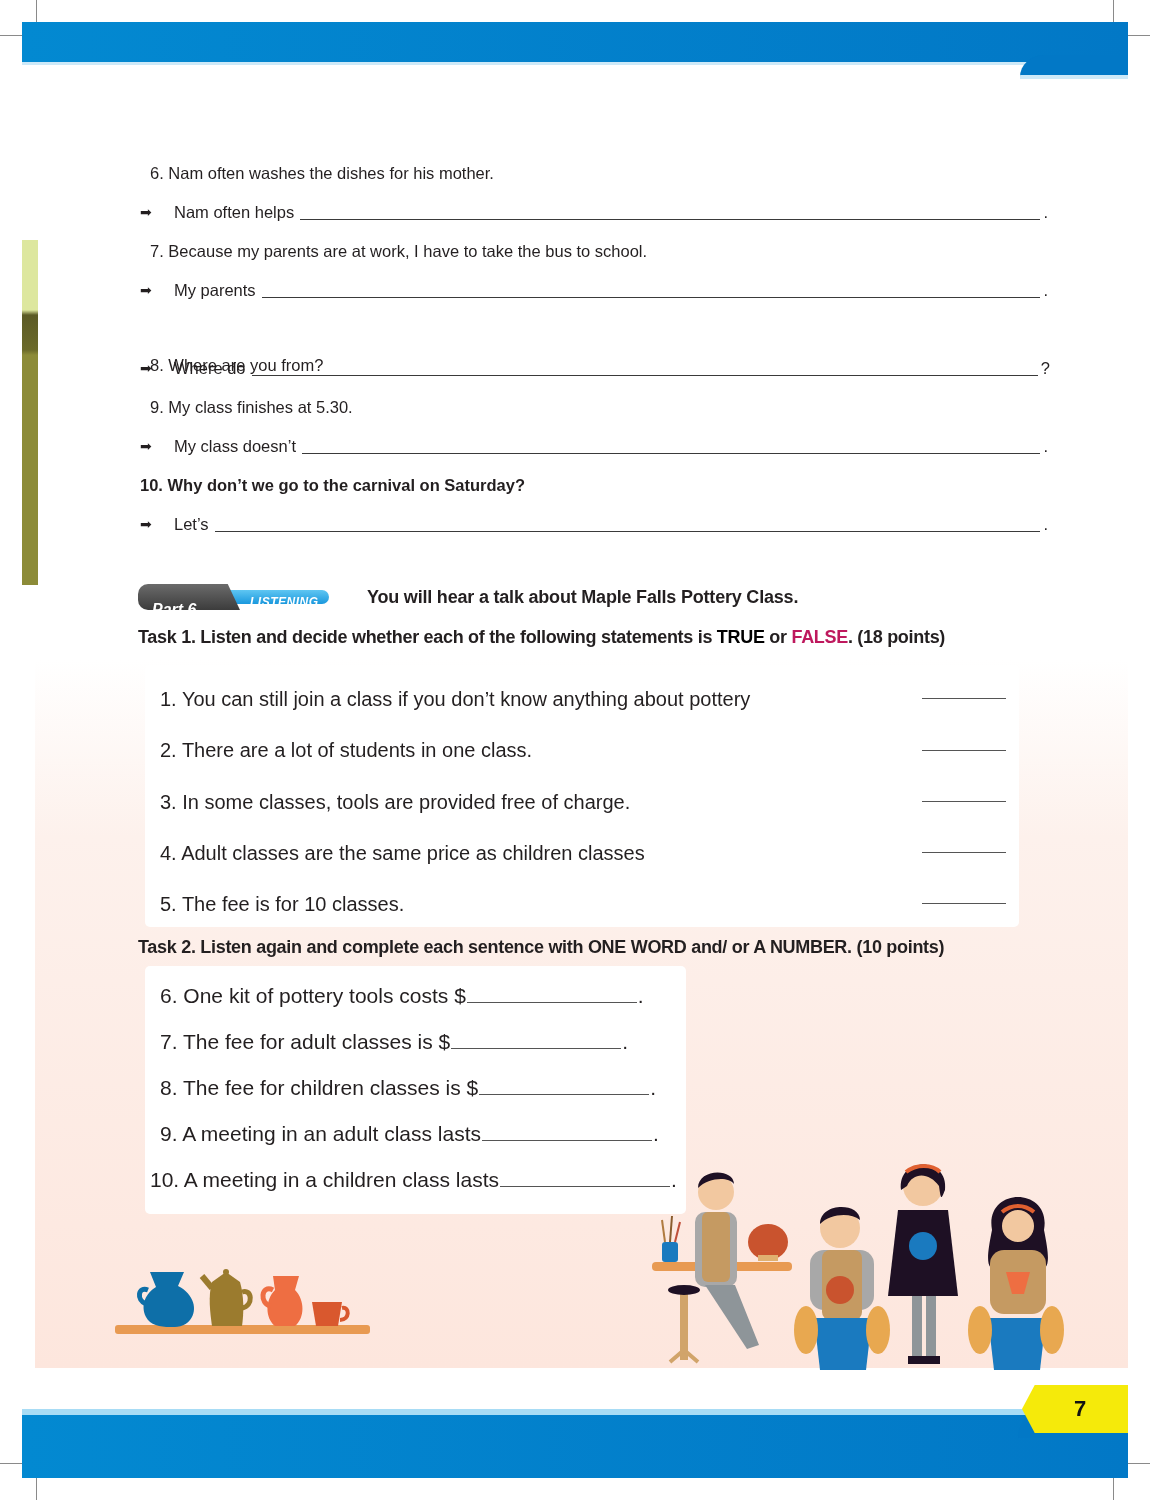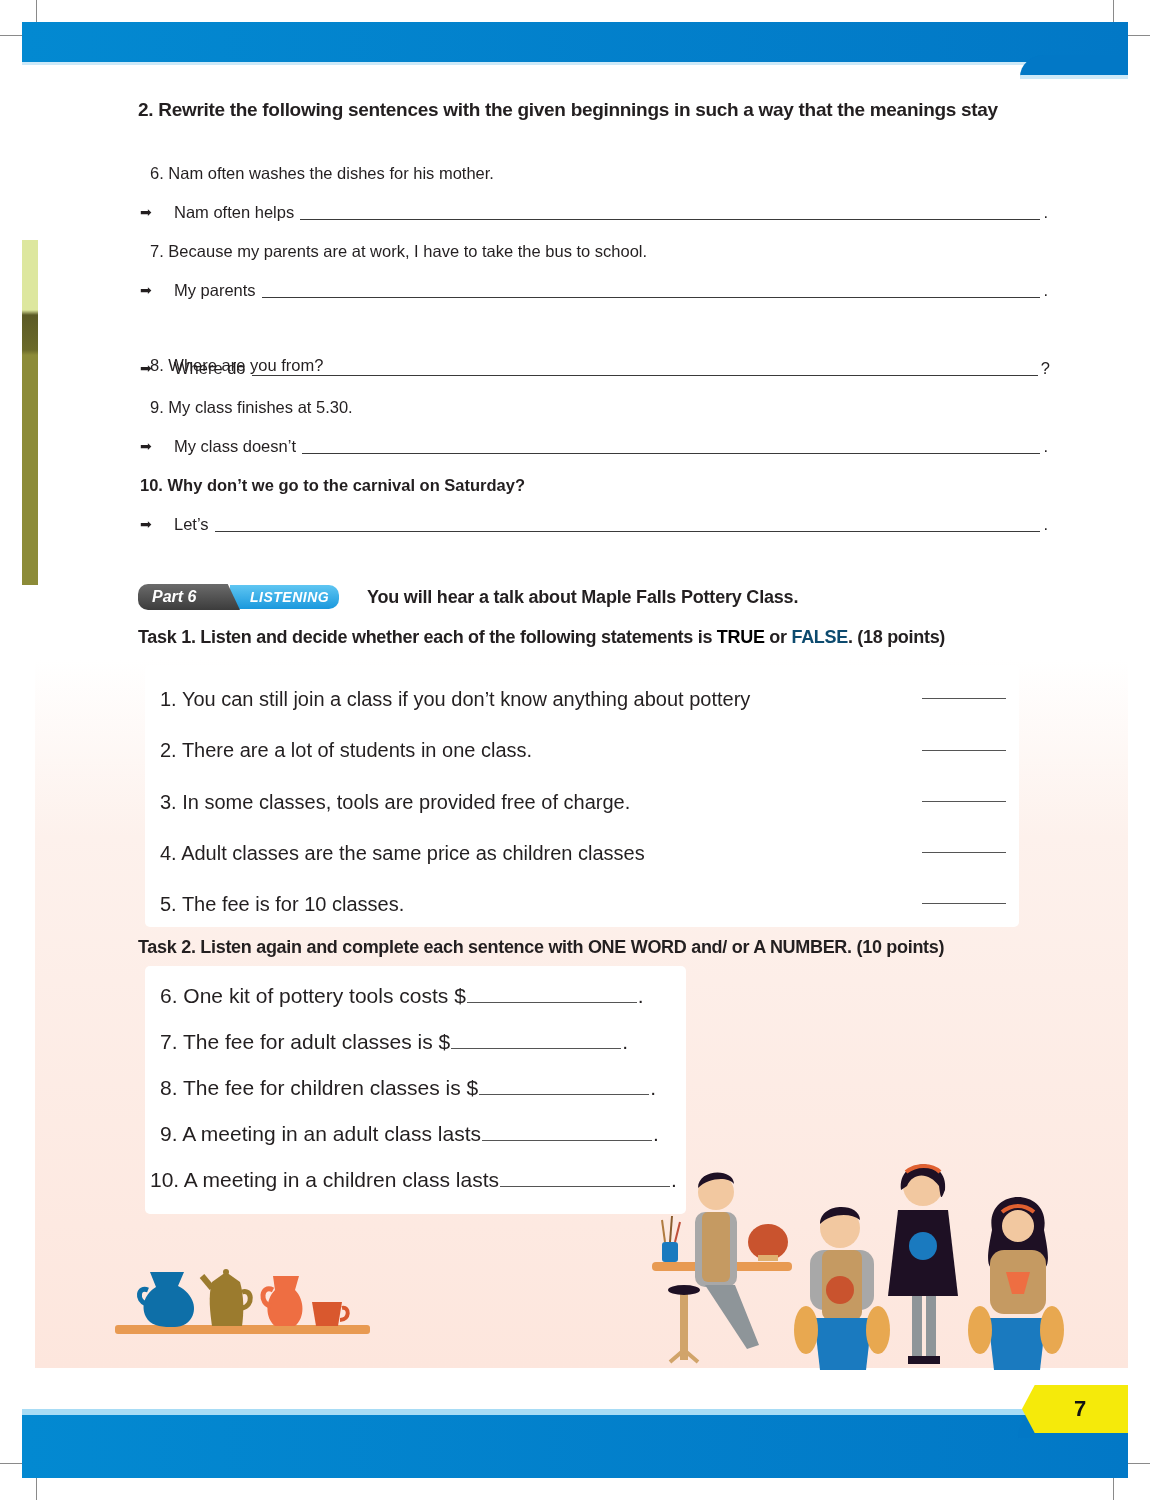--- a/index.html
+++ b/index.html
@@ -23,30 +23,30 @@
   
   .sec-title { position: absolute; left: 138px; top: 97px; width: 880px; font-weight: bold; font-size: 19px; line-height: 26px; letter-spacing: -0.3px; }
   .sec-title .indent { padding-left: 24px; display: block; }
   .q-line { position: absolute; font-size: 16.5px; line-height: 20px; color: #231f20; }
   .ans-line { position: absolute; display: flex; align-items: flex-end; font-size: 16.5px; line-height: 20px; }
   .arrow { display: inline-block; width: 22px; font-size: 14px; margin-right: 12px; }
   .blank { flex: 1; border-bottom: 1.3px solid #3a3a3a; height: 16px; margin: 0 3px 2px 6px; }
 
   
   .part-badge { position: absolute; left: 138px; top: 583px; height: 28px; display: flex; align-items: center; }
-  .part-dark { height: 26px; padding: 0 26px 0 14px; background: linear-gradient(180deg,#6b6b6b,#3c3c3c);
+  .part-dark { height: 26px; padding: 13px 26px 0 14px; background: linear-gradient(180deg,#6b6b6b,#3c3c3c);
     border-radius: 10px 0 0 10px; color: #fff; font-weight: bold; font-style: italic; font-size: 16px; line-height: 26px;
     position: relative; z-index: 2; clip-path: polygon(0 0, 88% 0, 100% 100%, 0 100%); width: 102px; }
-  .part-blue { height: 24px; margin-left: -10px; padding: 0 10px 0 20px; background: linear-gradient(180deg,#5fc6f2,#1a98dd);
-    border-radius: 0 10px 10px 0; color: #fff; font-weight: bold; font-style: italic; font-size: 14px; line-height: 24px; letter-spacing: 0.5px; }
+  .part-blue { height: 14px; margin-left: -10px; padding: 0 10px 0 20px; background: linear-gradient(180deg,#5fc6f2,#1a98dd);
+    border-radius: 0 10px 10px 0; color: #fff; font-weight: bold; font-style: italic; font-size: 12px; line-height: 24px; letter-spacing: 0.5px; }
   .part-desc { position: absolute; left: 367px; top: 587px; font-weight: bold; font-size: 18px; letter-spacing: -0.2px; }
 
   .task-title { position: absolute; left: 138px; font-weight: bold; font-size: 18px; letter-spacing: -0.3px; }
   .true-w { color: #000000; }
-  .false-w { color: #0c4a6e; }
+  .false-w { color: #be185d; }
 
   
   .peach { position: absolute; left: 35px; top: 660px; width: 1093px; height: 708px;
     background: linear-gradient(180deg, #ffffff 0%, #fdf1ec 25%, #fde6dd 100%); }
 
   .card { position: absolute; background: #ffffff; border-radius: 5px; }
 
   .tf-item { position: absolute; left: 160px; font-size: 20px; line-height: 20px; margin-top: 8px; }
   .tf-blank { position: absolute; left: 922px; width: 84px; border-bottom: 1.3px solid #555; }
 
@@ -78,21 +78,20 @@
 <div class="crop" style="left:1113px;top:1477px;width:1px;height:23px;"></div>
 <div class="crop" style="left:1125px;top:1463px;width:25px;height:1px;"></div>
 
 <div class="top-band-light"></div>
 <div class="top-band"></div>
 <div class="top-tab"></div>
 
 <div class="left-strip"></div>
 
 <div class="sec-title">
-  <span>2. Rewrite the following sentences with the given beginnings in such a way that the meanings stay</span>
 </div>
 
 <div class="q-line" style="left:150px;top:163px;">6. Nam often washes the dishes for his mother.</div>
 <div class="ans-line" style="left:140px;top:202px;width:908px;">
   <span class="arrow">➡</span>
   <span>Nam often helps</span>
   <span class="blank"></span>
   <span>.</span>
 </div>
 

